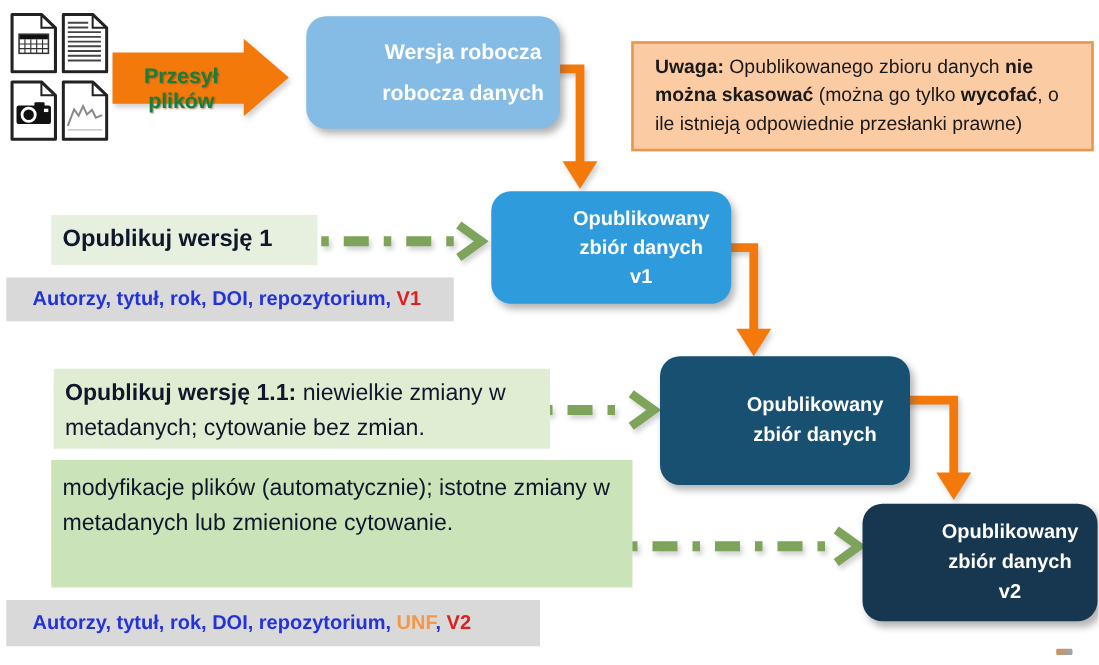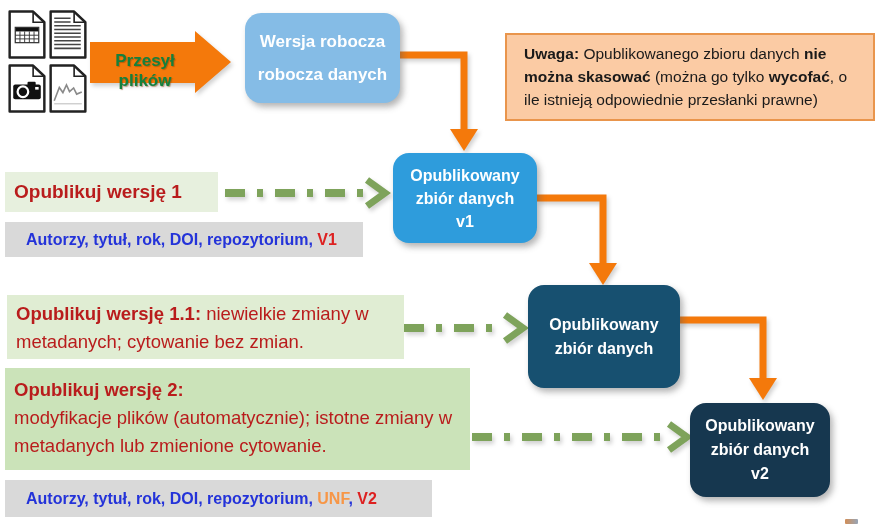--- a/index.html
+++ b/index.html
@@ -12,37 +12,37 @@
     filter:drop-shadow(2px 3px 2px rgba(0,0,0,0.18));}
   
   .icons-group{left:8px;top:10px;width:92px;height:105px;display:flex;flex-wrap:wrap;gap:3px;}
   .file-icon{width:38px;height:49px;}
   
   .upload-label{left:88px;top:51px;width:114px;text-align:center;color:#15803d;
     font-weight:bold;font-size:17px;text-shadow:1px 1px 1px rgba(120,60,0,.45);}
   
   .node{border-radius:16px;color:#fff;font-weight:bold;text-align:center;
     display:flex;flex-direction:column;justify-content:center;
-    box-shadow:3px 4px 6px rgba(90,90,90,.45);}
+    box-shadow:3px 4px 6px rgba(90,90,90,.45);padding-left:48px;}
   .node .ln{display:block;}
   .node-draft{left:245px;top:13px;width:155px;height:90px;background:var(--blue-light);
     font-size:17px;line-height:33px;}
   .node-v1{left:393px;top:153px;width:144px;height:90px;background:var(--blue-mid);
     font-size:16px;line-height:23px;}
   .node-v1-1{left:528px;top:285px;width:152px;height:103px;background:var(--navy-1);
     font-size:16px;line-height:24px;}
   .node-v2{left:690px;top:403px;width:140px;height:94px;background:var(--navy-2);
     font-size:16px;line-height:24px;}
   
   .note{left:505px;top:33px;width:370px;height:88px;background:var(--note-bg);
     border:2px solid var(--note-border);box-sizing:border-box;padding:7px 17px;
     font-size:15.5px;line-height:23px;color:#1a1a1a;}
   .note b{font-weight:bold;}
   
-  .action{background:var(--green-box-1);color:#b91c1c;}
+  .action{background:var(--green-box-1);color:#0f172a;margin-left:36px;}
   .action b{font-weight:bold;}
   .action-v1{left:5px;top:172px;width:213px;height:40px;line-height:40px;
     padding-left:9px;font-size:19px;font-weight:bold;box-sizing:border-box;}
   .action-v1-1{left:7px;top:295px;width:397px;height:64px;background:var(--green-box-2);
     padding:5px 9px;font-size:18.5px;line-height:28px;box-sizing:border-box;}
   .action-v2{left:5px;top:368px;width:465px;height:102px;background:var(--green-box-3);
     padding:8px 9px;font-size:18.5px;line-height:28px;box-sizing:border-box;}
   .action-v2 b{display:block;}
   
   .citation{background:var(--gray-box);font-weight:bold;font-size:16px;
@@ -153,21 +153,21 @@
   <div class="abs node node-v1-1">
     <span class="ln">Opublikowany</span>
     <span class="ln">zbiór danych</span>
   </div>
 
   <div class="abs action action-v1-1">
     <b>Opublikuj wersję 1.1:</b><span> niewielkie zmiany w metadanych; cytowanie bez zmian.</span>
   </div>
 
   <div class="abs action action-v2">
-    <b>Opublikuj wersję 2:</b><span>modyfikacje plików (automatycznie); istotne zmiany w metadanych lub zmienione cytowanie.</span>
+    <span>modyfikacje plików (automatycznie); istotne zmiany w metadanych lub zmienione cytowanie.</span>
   </div>
 
   <div class="abs node node-v2">
     <span class="ln">Opublikowany</span>
     <span class="ln">zbiór danych</span>
     <span class="ln">v2</span>
   </div>
 
   <div class="abs citation citation-v2">
     <span class="c-blue">Autorzy, tytuł, rok, DOI, repozytorium, </span><span class="c-orange">UNF</span><span class="c-blue">, </span><span class="c-red">V2</span>

